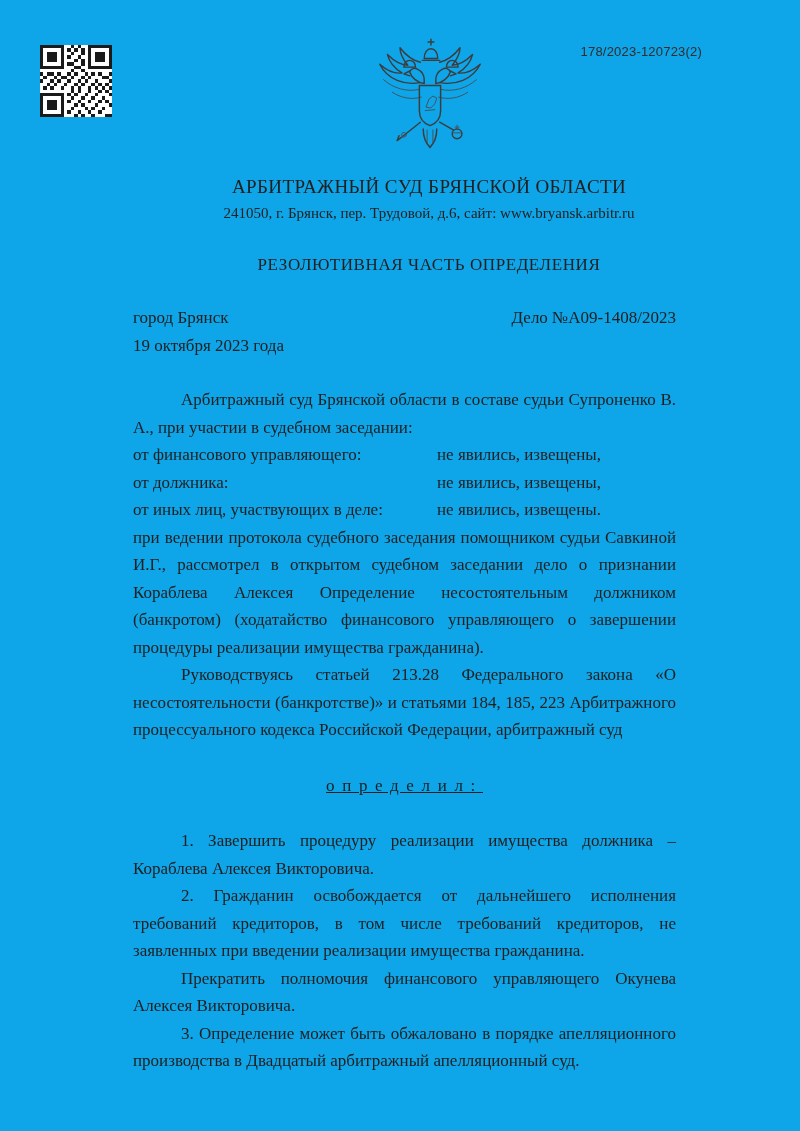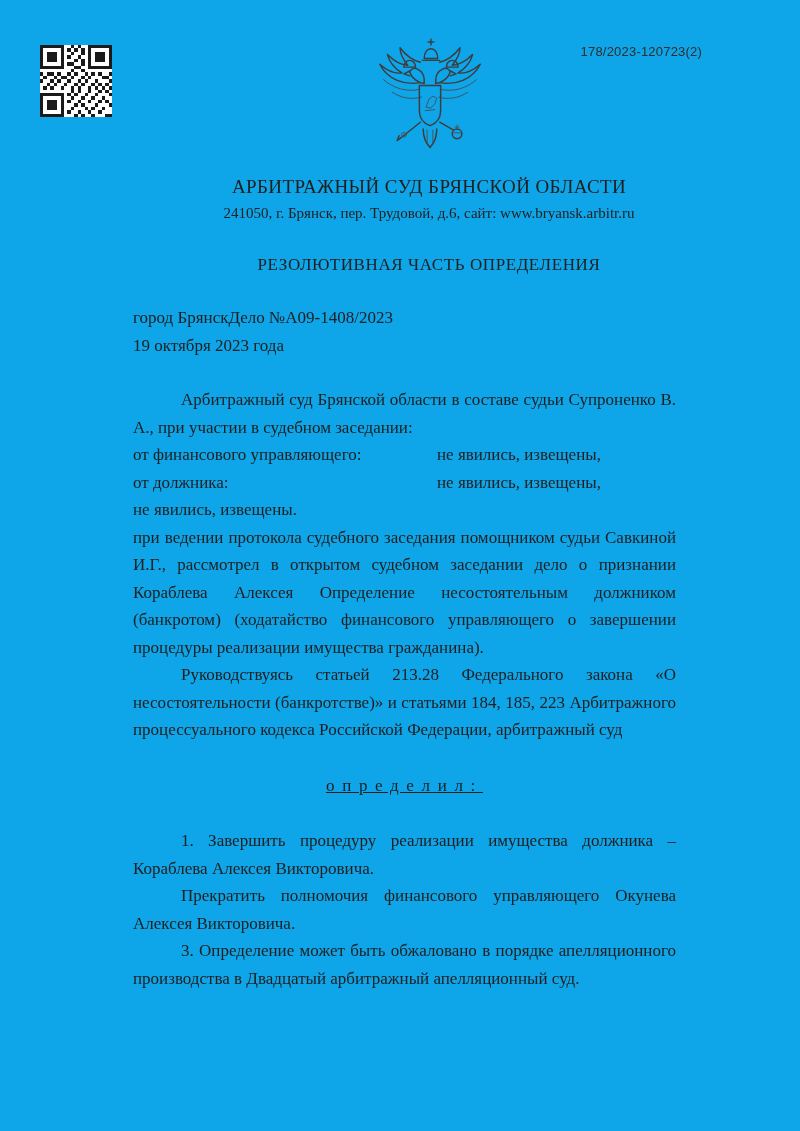--- a/index.html
+++ b/index.html
@@ -20,21 +20,21 @@
   .qr{position:absolute;top:45px;left:40px;width:72px;height:72px;}
   .emblem{position:absolute;top:36px;left:372px;width:116px;height:128px;}
   .hdr{position:absolute;left:58px;width:742px;text-align:center;}
   .court-name{top:176px;font-size:19px;letter-spacing:0.4px;}
   .court-address{top:205px;font-size:15px;}
   .doc-title{top:255px;font-size:17px;letter-spacing:0.6px;}
   .body{
     position:absolute;top:304px;left:133px;width:543px;
     font-size:17px;line-height:27.5px;
   }
-  .case-row{display:flex;justify-content:flex-start;}
+  .case-row{display:flex;justify-content:space-between;}
   .para{margin:0;text-align:justify;text-indent:48px;}
   .para.no-indent{text-indent:0;}
   .para.gap-top{margin-top:27px;}
   .att-row{display:grid;grid-template-columns:304px 1fr;}
   .keyword{
     text-align:center;text-indent:0;
     margin:28px 0;
     letter-spacing:0.45em;
     text-decoration:underline;
   }
@@ -120,27 +120,29 @@
 
     <div class="att-row">
       <span>от финансового управляющего:</span>
       <span>не явились, извещены,</span>
     </div>
     <div class="att-row">
       <span>от должника:</span>
       <span>не явились, извещены,</span>
     </div>
     <div class="att-row">
+      <span>от иных лиц, участвующих в деле:</span>
       <span>не явились, извещены.</span>
     </div>
 
     <p class="para no-indent">при ведении протокола судебного заседания помощником судьи Савкиной И.Г., рассмотрел в открытом судебном заседании дело о признании Кораблева Алексея Определение несостоятельным должником (банкротом) (ходатайство финансового управляющего о завершении процедуры реализации имущества гражданина).</p>
 
     <p class="para">Руководствуясь статьей 213.28 Федерального закона «О несостоятельности (банкротстве)» и статьями 184, 185, 223 Арбитражного процессуального кодекса Российской Федерации, арбитражный суд</p>
 
     <p class="para keyword">определил:</p>
 
     <p class="para">1. Завершить процедуру реализации имущества должника – Кораблева Алексея Викторовича.</p>
+    <p class="para">2. Гражданин освобождается от дальнейшего исполнения требований кредиторов, в том числе требований кредиторов, не заявленных при введении реализации имущества гражданина.</p>
     <p class="para">Прекратить полномочия финансового управляющего Окунева Алексея Викторовича.</p>
     <p class="para">3. Определение может быть обжаловано в порядке апелляционного производства в Двадцатый арбитражный апелляционный суд.</p>
 
   </div>
 </div>
 
 </body></html>

